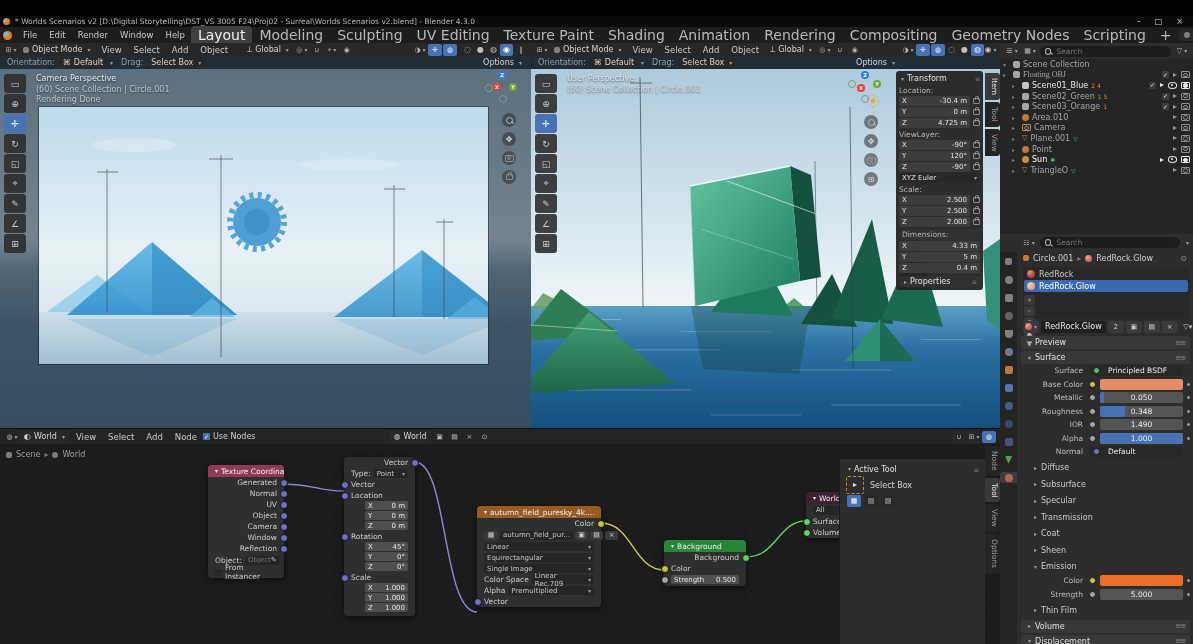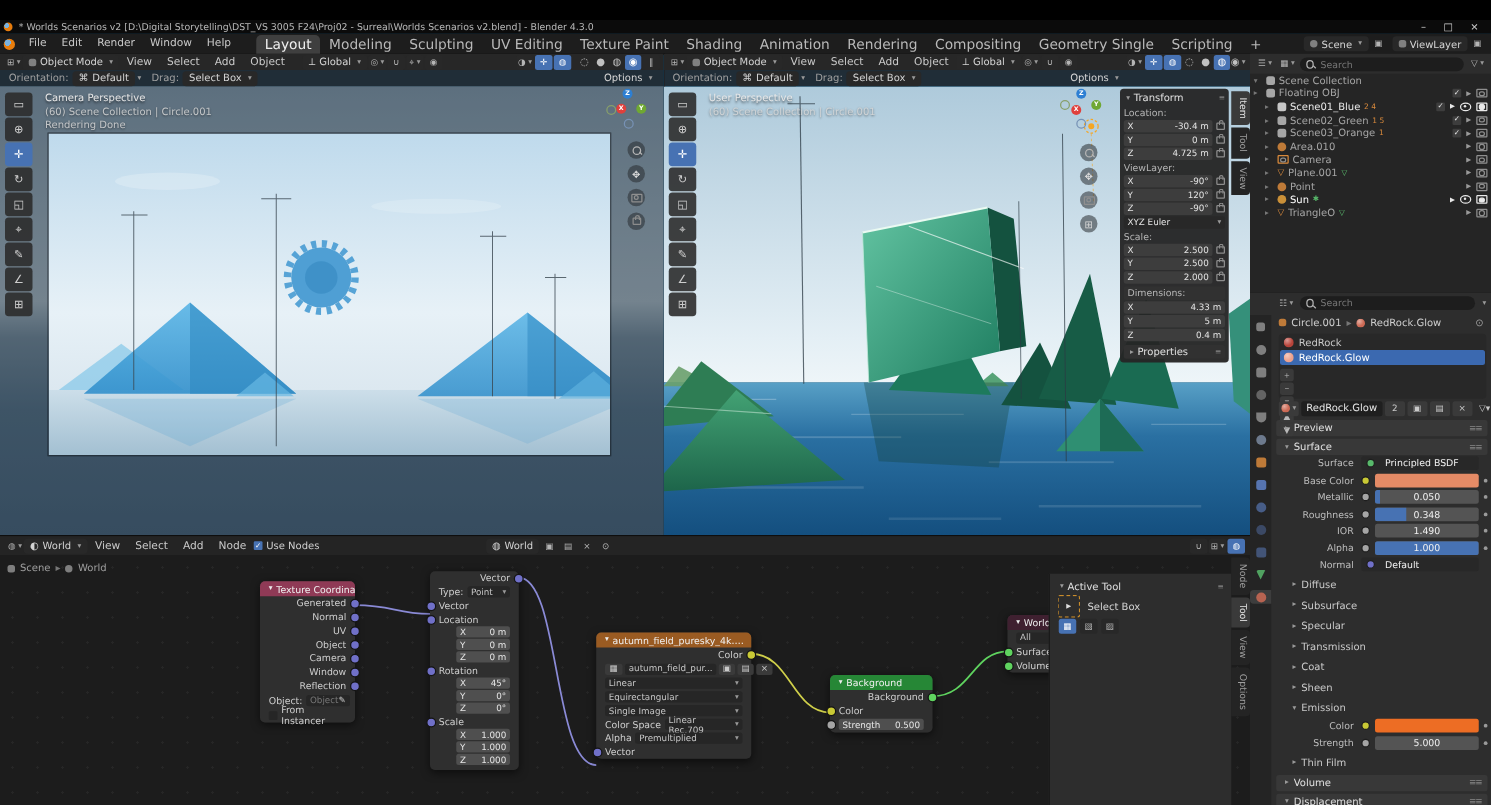--- a/index.html
+++ b/index.html
@@ -14,21 +14,21 @@
   .btn{background:#282828;border-radius:3px;padding:0 5px;height:12px;display:inline-flex;align-items:center;gap:3px;color:#d4d4d4;font-size:8px;white-space:nowrap;}
   .ibtn{width:14px;height:12px;border-radius:2px;display:inline-flex;align-items:center;justify-content:center;background:#282828;color:#b5b5b5;font-size:7px;margin-left:1px;}
   .ibtn.on{background:#4772b3;color:#fff;}
   .ibtn.flat{background:transparent;}
   
   #titlebar{left:0;top:0;width:1193px;height:11px;background:#0b0b0b;display:flex;align-items:center;font-size:7.5px;color:#b8b8b8;}
   .blogo{width:7px;height:7px;border-radius:50%;background:radial-gradient(circle at 35% 35%,#7ab3e0 30%,#e87d0d 32%);margin:0 5px 0 3px;flex:none;}
   .wbtns{margin-left:auto;display:flex;gap:14px;padding-right:10px;color:#cfcfcf;font-size:8px;}
   
   #topbar{left:0;top:11px;width:1193px;height:16px;background:#1d1d1d;display:flex;align-items:center;border-bottom:1px solid #111;}
-  .wtab{padding:1px 7px;font-size:11px;color:#b9b9b9;border-radius:4px 4px 0 0;white-space:nowrap;}
+  .wtab{padding:1px 7px;font-size:14px;color:#b9b9b9;border-radius:4px 4px 0 0;white-space:nowrap;}
   .wtab.active{background:#3f3f3f;color:#f0f0f0;}
   
   .vp{overflow:hidden;}
   #vpL{left:0;top:27px;width:531px;height:385px;border-right:1px solid #0e0e0e;}
   #vpR{left:531px;top:27px;width:469px;height:385px;border-right:1px solid #0e0e0e;}
   .vphead{position:absolute;left:0;top:0;right:0;height:13px;background:#272727;display:flex;align-items:center;padding:0 3px;z-index:6;}
   .vptools{position:absolute;left:0;top:13px;right:0;height:13px;background:rgba(36,40,46,.85);display:flex;align-items:center;padding:0 4px;z-index:6;font-size:8px;color:#c3c3c3;}
   .vpcanvas{position:absolute;left:0;top:26px;right:0;bottom:0;overflow:hidden;}
   .lbl{color:#9f9f9f;margin:0 3px;font-size:8px;}
   .shadeico{width:13px;height:12px;border-radius:2px;display:inline-flex;align-items:center;justify-content:center;font-size:8px;color:#c0c0c0;}
@@ -164,21 +164,21 @@
     <span style="width:14px;"></span>
     <span class="wtab active">Layout</span>
     <span class="wtab">Modeling</span>
     <span class="wtab">Sculpting</span>
     <span class="wtab">UV Editing</span>
     <span class="wtab">Texture Paint</span>
     <span class="wtab">Shading</span>
     <span class="wtab">Animation</span>
     <span class="wtab">Rendering</span>
     <span class="wtab">Compositing</span>
-    <span class="wtab">Geometry Single</span>
+    <span class="wtab">Geometry Nodes</span>
     <span class="wtab">Scripting</span>
     <span class="wtab">+</span>
     <span class="grow"></span>
     <span class="btn">
       <span class="pi rd" style="width:6px;height:6px;"></span>
       <span>Scene</span>
         <span class="car">▾</span>
     </span>
     <span class="ibtn flat">▣</span>
     <span class="btn" style="margin-left:4px;">
@@ -868,21 +868,21 @@
         </span>
       <span class="ibtn flat">▽<span class="car">▾</span></span>
     </div>
     <div class="orow">
       <span class="disc">▾</span>
         <span class="oic">
           <span class="pi" style="width:7px;height:7px;background:#bdbdbd;"></span>
         </span>
         <span class="name">Scene Collection</span>
     </div>
-    <div class="orow" style="">
+    <div class="orow" style="font-family:Liberation Serif, serif;">
       <span class="disc">▸</span>
         <span class="oic">
           <span class="pi" style="width:7px;height:7px;background:#bdbdbd;"></span>
         </span>
         <span class="name">Floating OBJ</span>
       <span class="oright">
           <span class="cb">✓</span>
           <span class="i-cursor"></span>
           <span class="i-cam"></span>
         </span>

